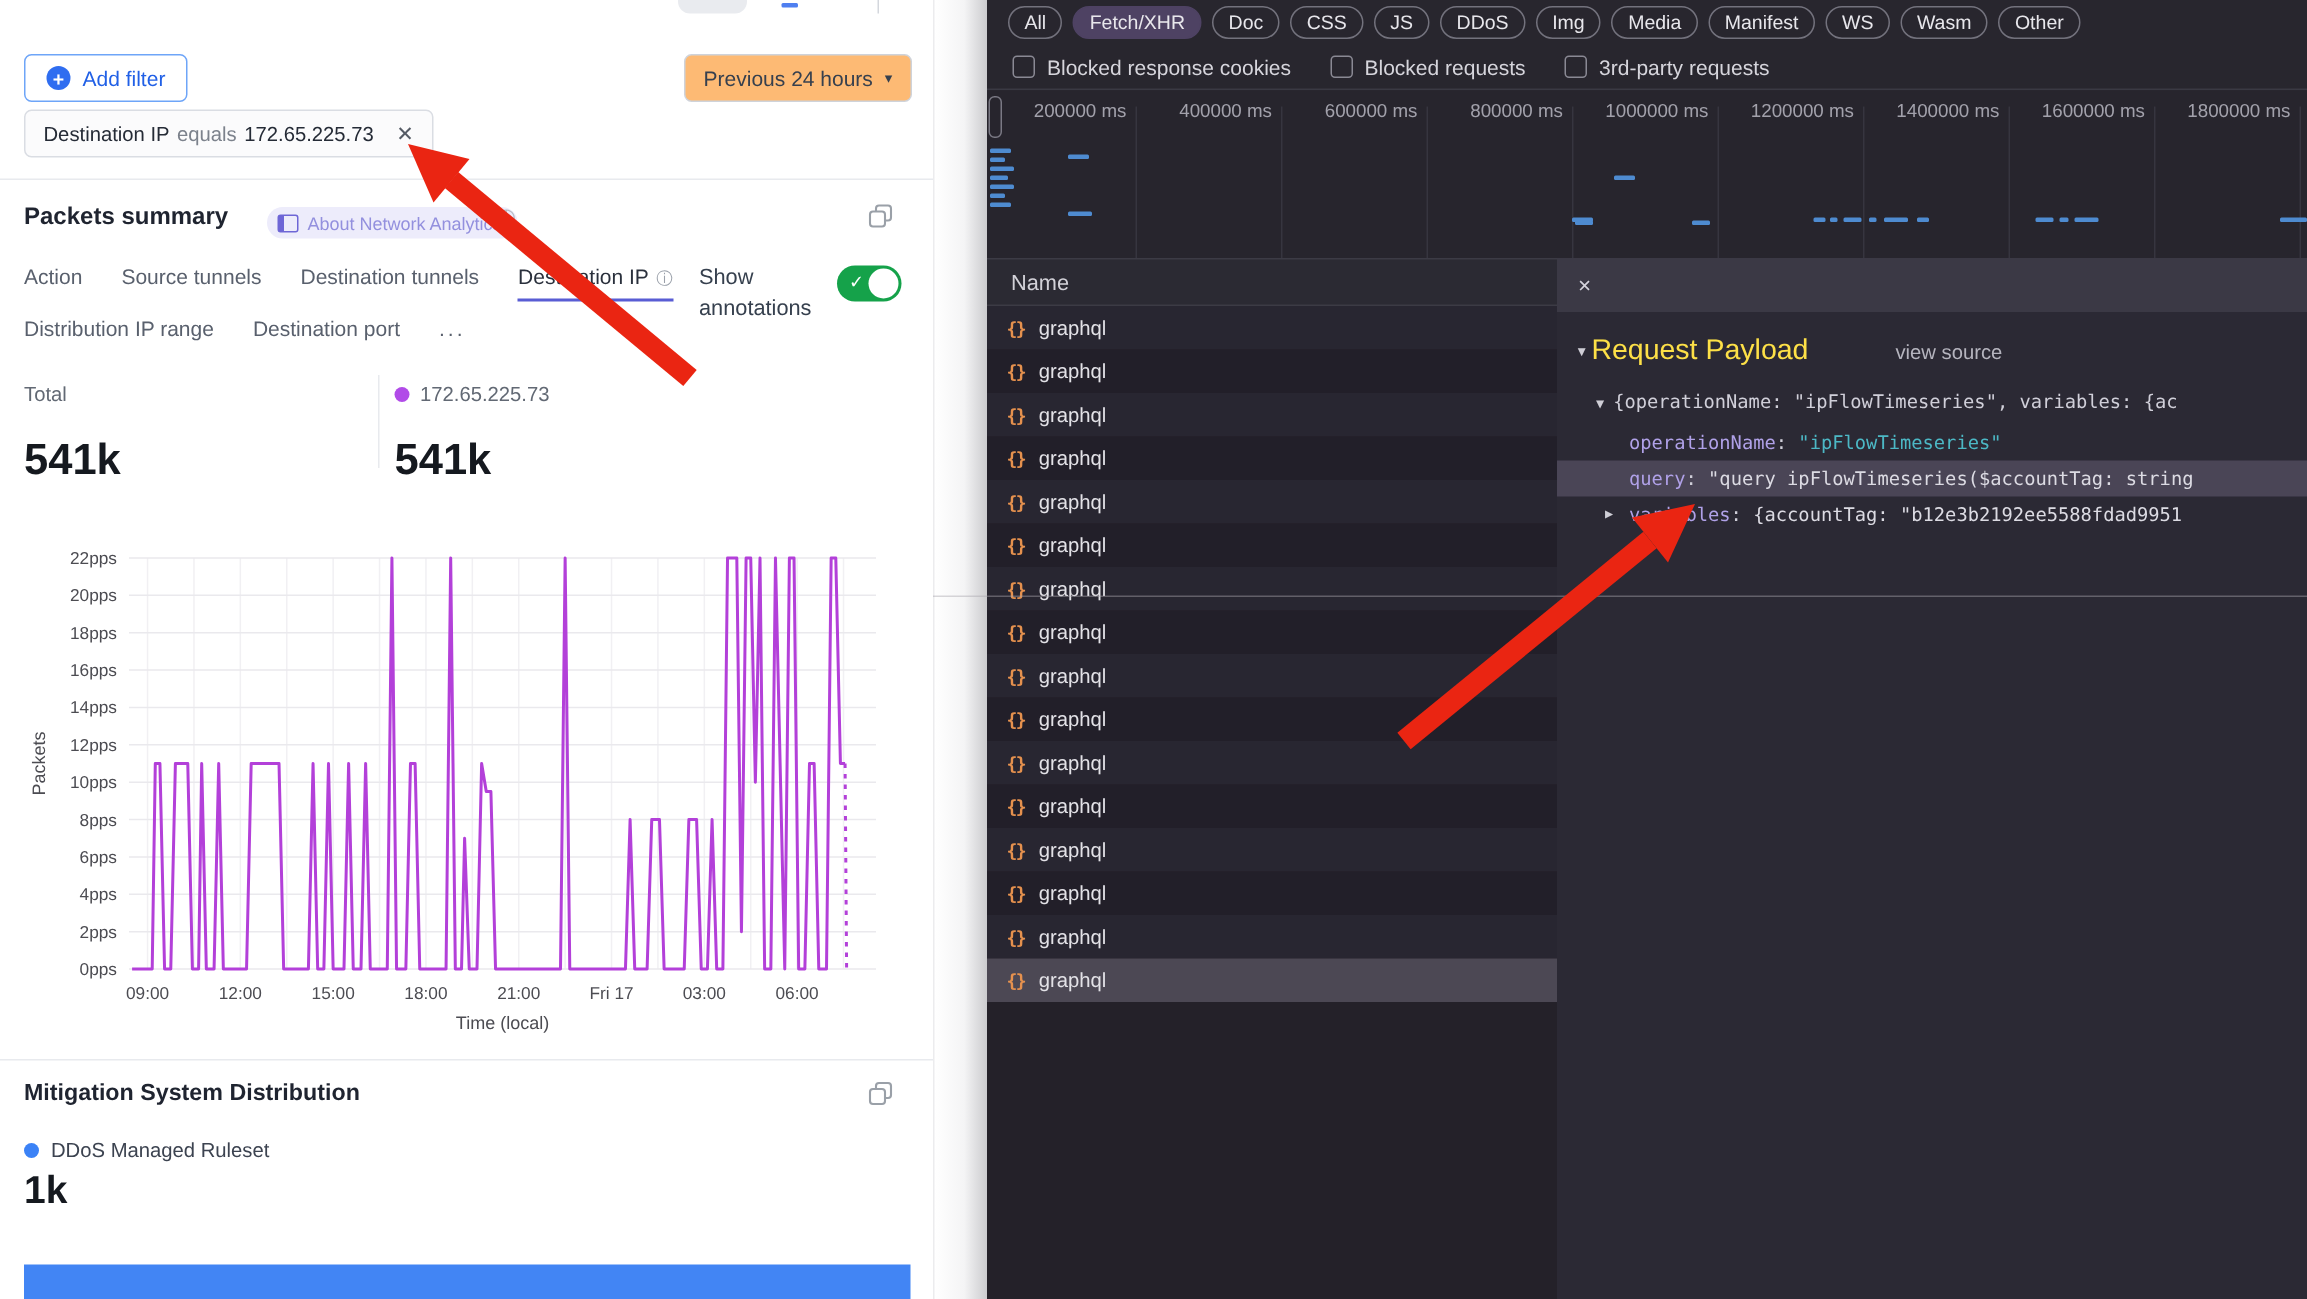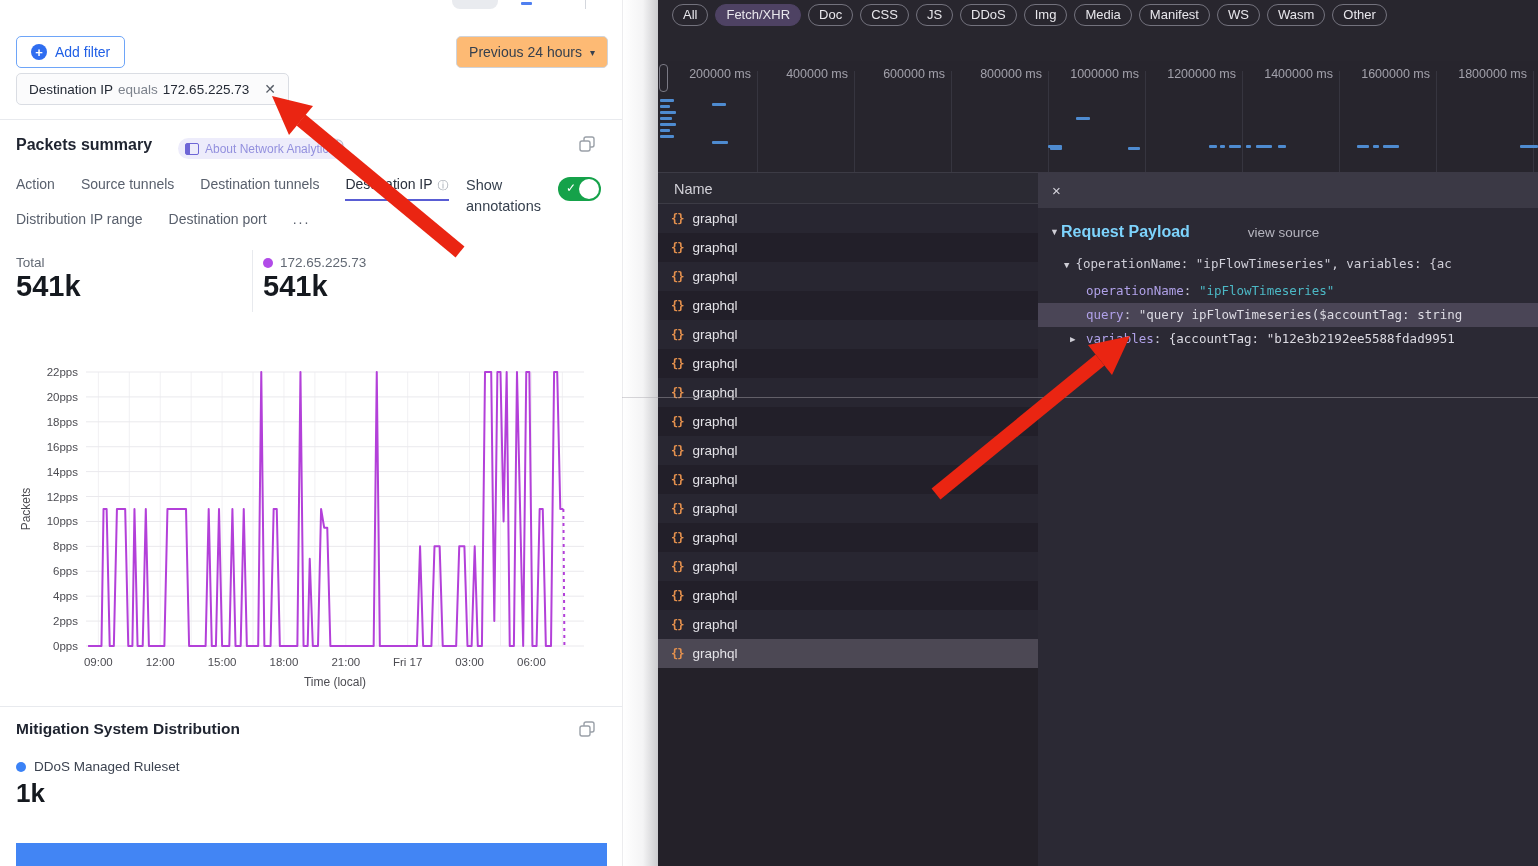--- a/index.html
+++ b/index.html
@@ -45,21 +45,21 @@
   .ellip{letter-spacing:2px;color:#59606d;cursor:pointer;}
 
   .show-ann{position:absolute;left:466px;top:175px;width:86px;font-size:14.5px;color:#36404e;line-height:21px;}
   .toggle{position:absolute;left:558px;top:177px;width:43px;height:24px;border-radius:13px;background:#15a24a;cursor:pointer;}
   .toggle .check{position:absolute;left:8px;top:4px;color:#fff;font-size:12px;}
   .toggle .knob{position:absolute;right:2px;top:2px;width:20px;height:20px;border-radius:50%;background:#fff;}
 
   .stat{position:absolute;top:255px;}
   .stat .lab{display:flex;align-items:center;gap:7px;font-size:13.5px;color:#626974;}
   .stat .dot{width:10px;height:10px;border-radius:50%;}
-  .stat .val{font-size:29px;font-weight:bold;color:#15191f;margin-top:0;}
+  .stat .val{font-size:29px;font-weight:bold;color:#15191f;margin-top:21px;}
   .stat-div{position:absolute;left:252px;top:250px;width:1px;height:62px;background:#e8eaee;}
 
   .mit-title{position:absolute;left:16px;top:720px;margin:0;font-size:15.5px;font-weight:bold;color:#1f2430;}
   .mit-legend{position:absolute;left:16px;top:759px;display:flex;align-items:center;gap:8px;font-size:13.5px;color:#3c4350;}
   .mit-legend .dot{width:10px;height:10px;border-radius:50%;}
   .mit-val{position:absolute;left:16px;top:778px;font-size:26px;font-weight:bold;color:#15191f;}
   .mit-bar{position:absolute;left:16px;top:843px;width:591px;height:23px;}
 
   
   .seam-strip{position:absolute;left:622px;top:0;width:36px;height:866px;
@@ -91,21 +91,21 @@
   .req-label{margin-left:9px;font-size:13.5px;color:#e3e2e7;}
 
   .detail-pane{position:absolute;left:380px;top:172px;width:500px;bottom:0;background:#2b2934;}
   .dp-tabbar{height:36px;background:#3b3945;display:flex;align-items:stretch;}
   .dp-close{display:flex;align-items:center;padding:0 14px;font-size:15px;color:#d5d4dc;cursor:pointer;}
   .dp-tab{display:flex;align-items:center;padding:0 13px;font-size:14.5px;color:#c6c5ce;cursor:pointer;}
   .dp-tab.active{color:#d6c6fb;box-shadow:inset 0 -3px 0 #8e72e0;}
   .dp-content{padding-top:12px;}
   .sec-row{display:flex;align-items:center;padding:3px 0 9px 12px;}
   .tri{font-size:9px;color:#cfced6;margin-right:2px;}
-  .sec-title{font-size:16px;font-weight:bold;color:#7dd3fc;}
+  .sec-title{font-size:19px;font-weight:normal;color:#fde047;}
   .view-src{margin-left:58px;font-size:13.5px;color:#b5b4be;cursor:pointer;}
   .mono{font-family:"DejaVu Sans Mono",monospace;font-size:12.5px;}
   .pv-line{padding:6px 0 8px 26px;color:#d0cfd9;white-space:nowrap;overflow:hidden;}
   .pv-line .tri{margin-right:6px;}
   .pl-row{height:24px;line-height:24px;padding-left:48px;white-space:nowrap;overflow:hidden;position:relative;}
   .pl-row.hl{background:#4a4556;}
   .pl-row .exp{position:absolute;left:32px;font-size:9px;color:#cfced6;}
   .pl-key{color:#b0a1e8;}
   .pl-colon{color:#d0cfd9;}
   .pl-str{color:#4cb8c5;}
@@ -271,20 +271,34 @@
         <span class="pill">CSS</span>
         <span class="pill">JS</span>
         <span class="pill">DDoS</span>
         <span class="pill">Img</span>
         <span class="pill">Media</span>
         <span class="pill">Manifest</span>
         <span class="pill">WS</span>
         <span class="pill">Wasm</span>
         <span class="pill">Other</span>
       </div>
+    <div class="check-row" id="checks">
+        <span class="chk">
+          <span class="box"></span>
+          <span>Blocked response cookies</span>
+        </span>
+        <span class="chk">
+          <span class="box"></span>
+          <span>Blocked requests</span>
+        </span>
+        <span class="chk">
+          <span class="box"></span>
+          <span>3rd-party requests</span>
+        </span>
+      </div>
 
     <div class="timeline" id="timeline">
       <div class="tl-nub"></div>
     <div class="tl-grid" style="left: 99px;"></div>
         <div class="tl-label" style="left: -17px;">200000 ms</div>
         <div class="tl-grid" style="left: 196px;"></div>
         <div class="tl-label" style="left: 80px;">400000 ms</div>
         <div class="tl-grid" style="left: 293px;"></div>
         <div class="tl-label" style="left: 177px;">600000 ms</div>
         <div class="tl-grid" style="left: 390px;"></div>

